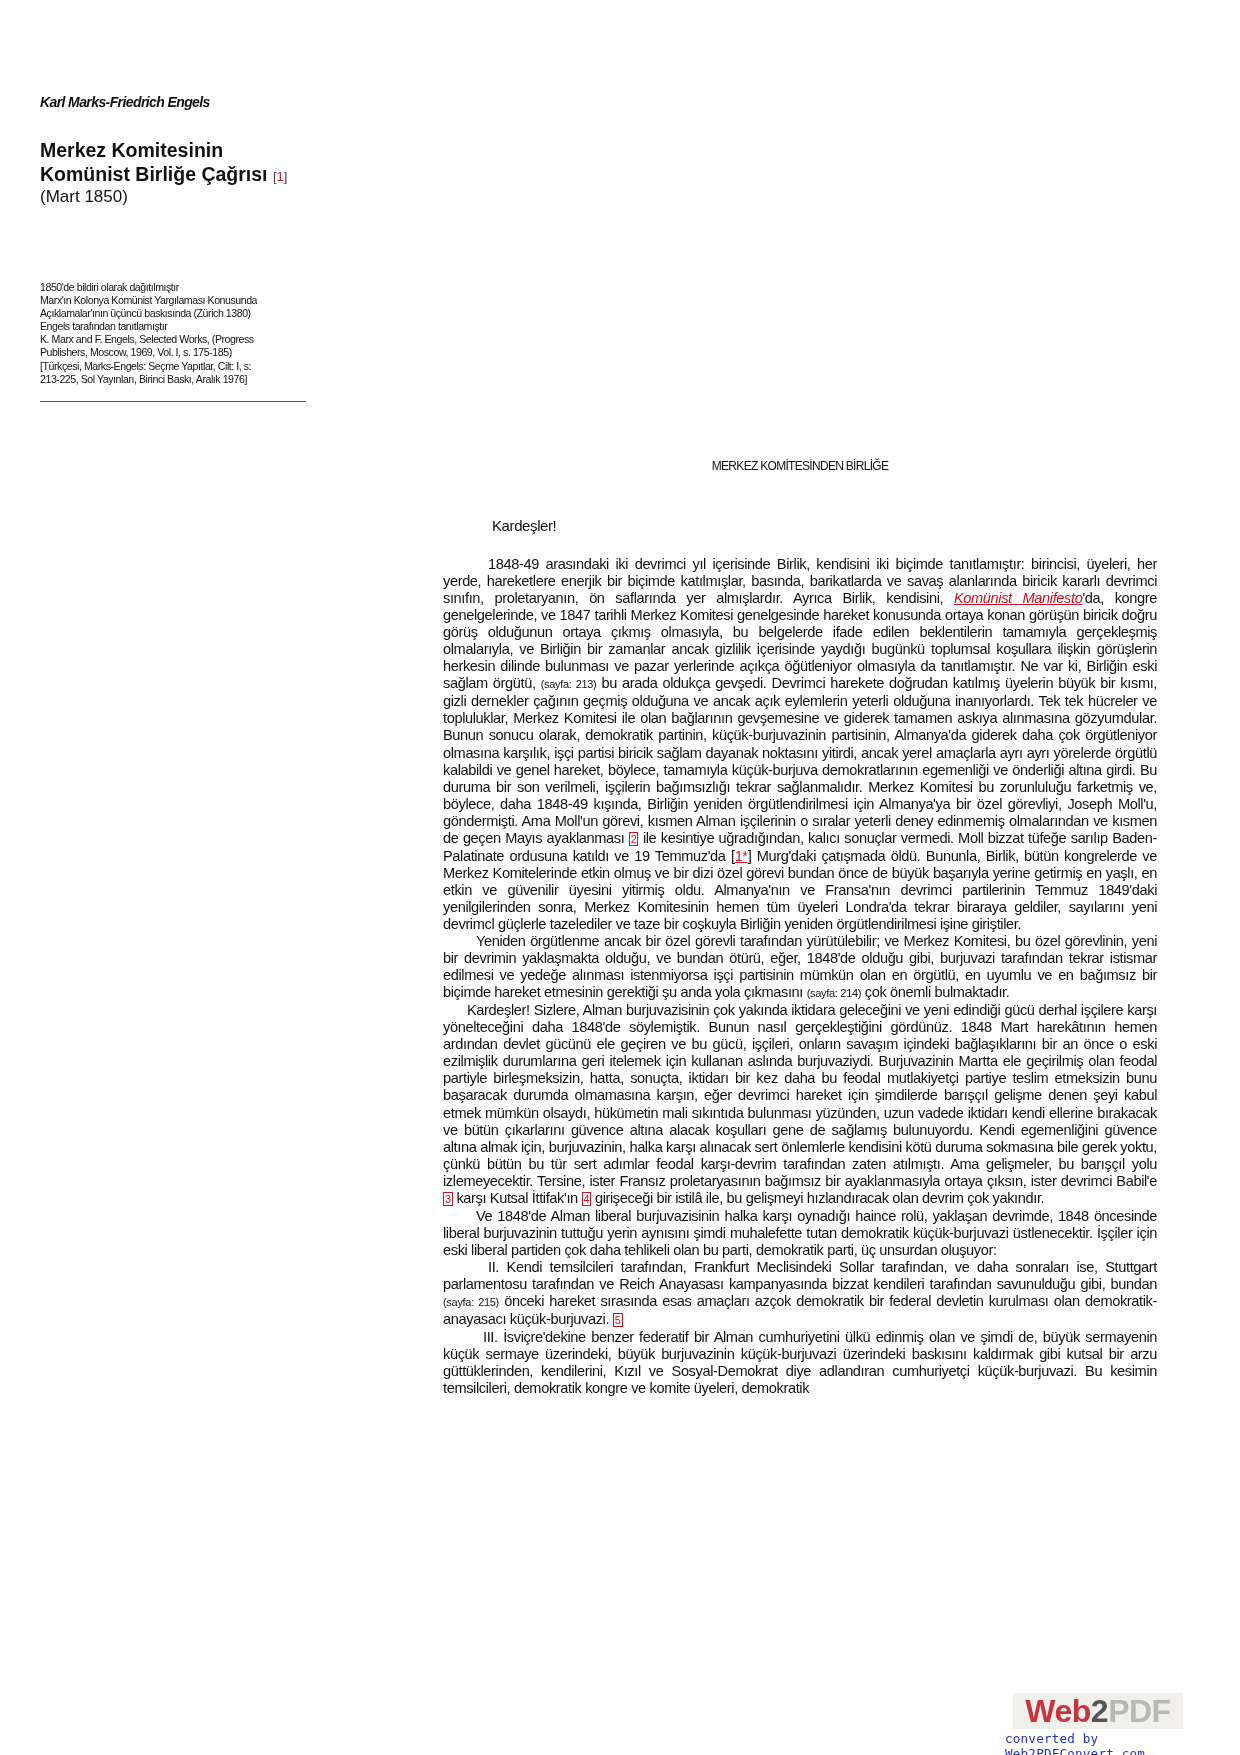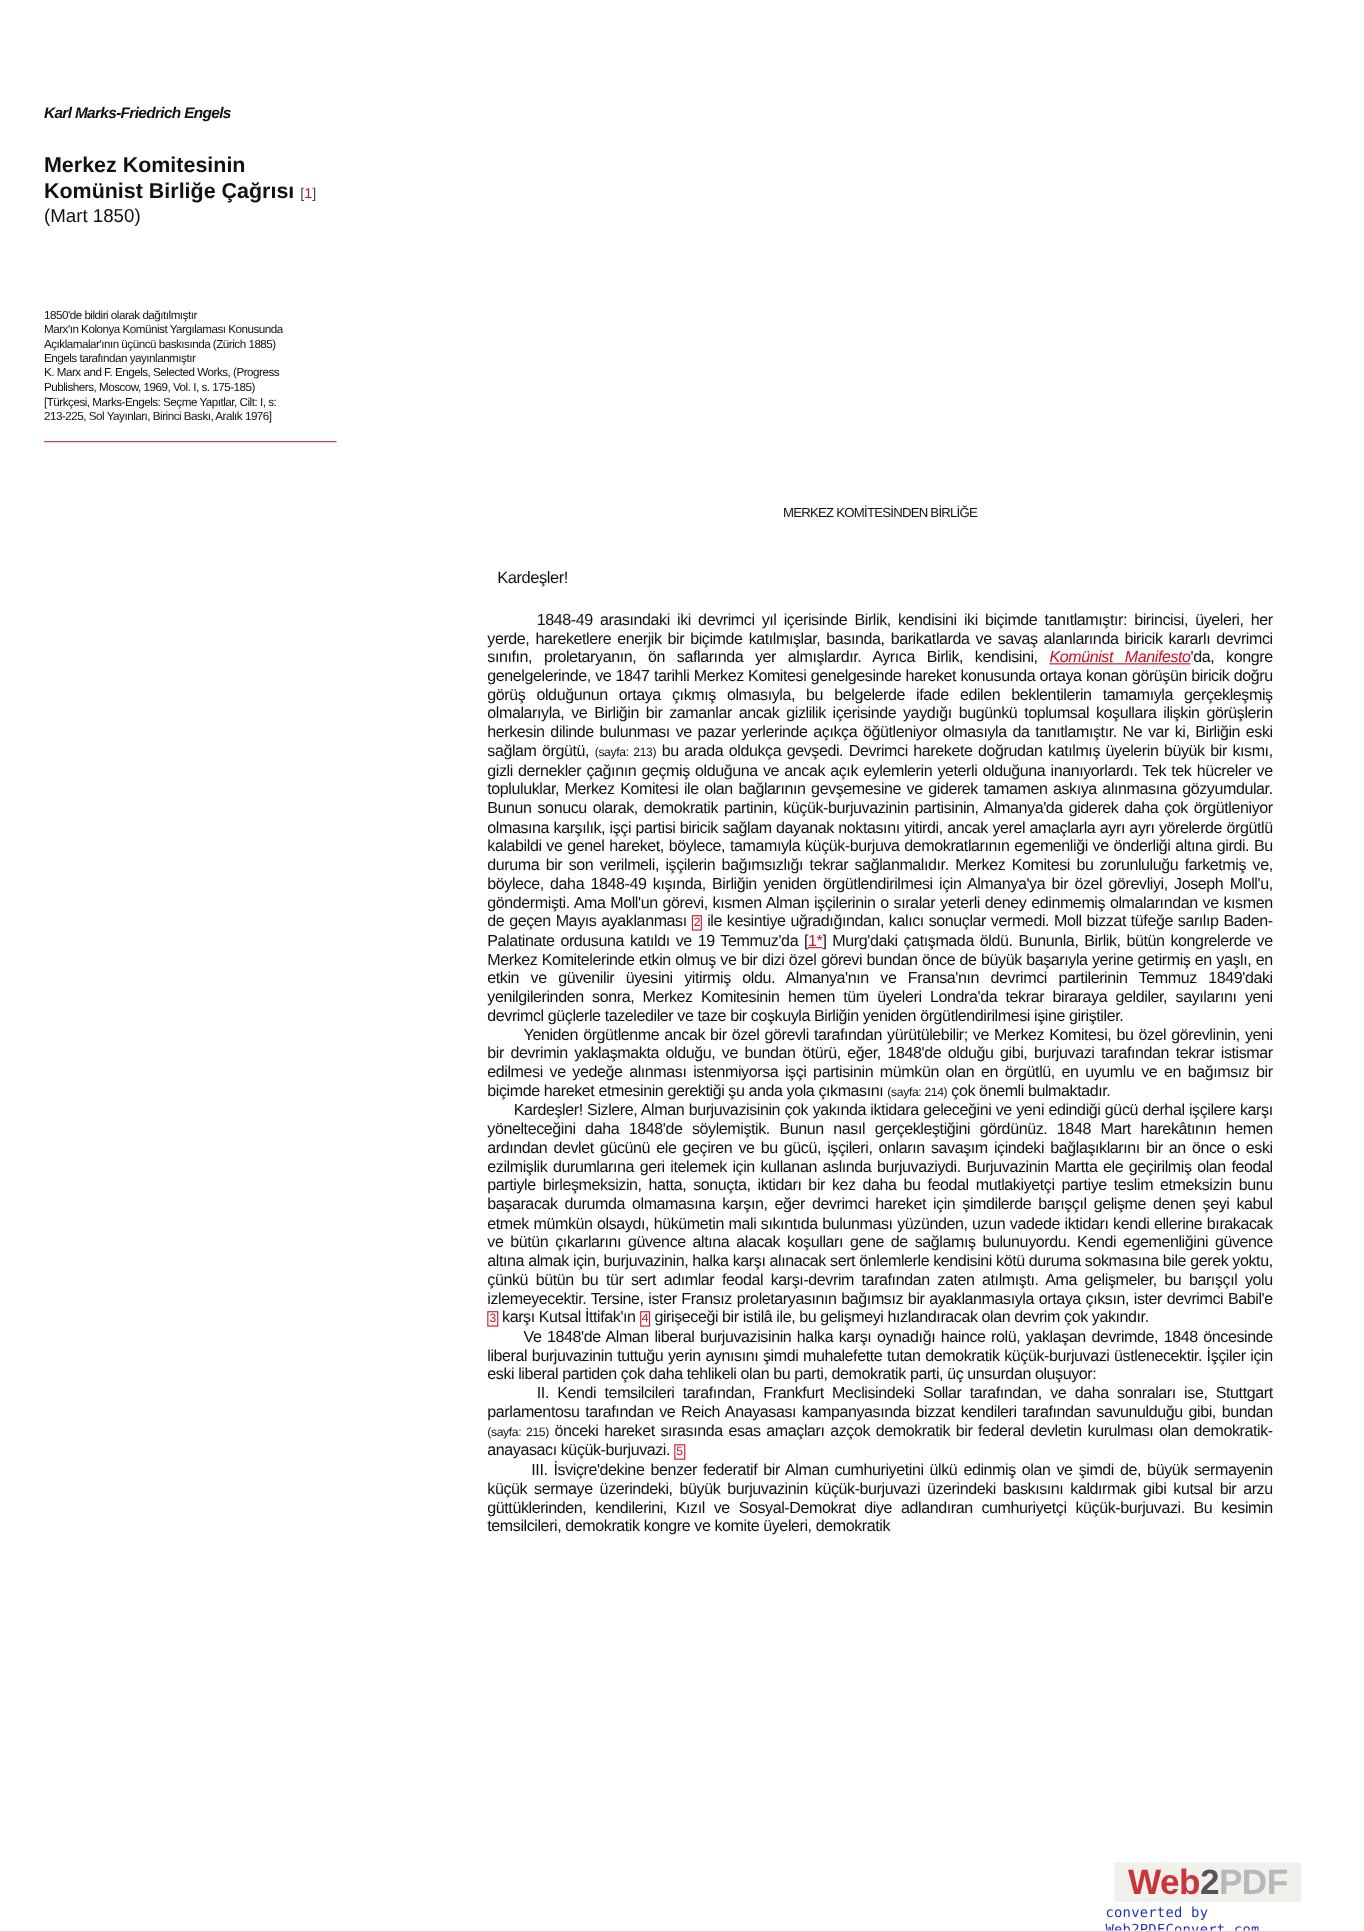--- a/index.html
+++ b/index.html
@@ -6,21 +6,21 @@
   body { width: 1240px; height: 1755px; position: relative; overflow: hidden; font-family: "Liberation Sans", sans-serif; color: #111; }
   .author { position: absolute; left: 40px; top: 94px; font-size: 14px; font-weight: bold; letter-spacing: -0.6px; font-style: italic; }
   .title { position: absolute; left: 40px; top: 138px; font-size: 19.5px; line-height: 24px; font-weight: bold; }
   .title .ref { font-weight: normal; font-size: 13px; color: #444; }
   .title .ref a { color: #cc1122; text-decoration: none; }
   .date { position: absolute; left: 40px; top: 185px; font-size: 17px; line-height: 24px; }
   .meta { position: absolute; left: 40px; top: 281px; width: 270px; font-size: 10.6px; line-height: 13.1px; letter-spacing: -0.45px; color: #111; }
   .meta div { white-space: nowrap; }
   .rule { position: absolute; left: 40px; top: 401px; width: 266px; height: 1px; background: #c0283a; }
   .heading { position: absolute; left: 443px; width: 714px; top: 459px; text-align: center; font-size: 12px; font-weight: normal; letter-spacing: -0.7px; }
-  .greeting { position: absolute; left: 452px; top: 517px; font-size: 15px; letter-spacing: -0.4px; }
+  .greeting { position: absolute; left: 492px; top: 517px; font-size: 15px; letter-spacing: -0.4px; }
   .body { position: absolute; left: 443px; top: 556px; width: 714px; font-size: 14.6px; line-height: 17.05px; text-align: justify; letter-spacing: -0.38px; }
   .body p { margin: 0; text-indent: 45px; }
   .small { font-size: 11px; letter-spacing: -0.3px; }
   .fn { font-size: 11px; color: #cc1122; border: 1px solid #cc1122; padding: 0 1px; text-decoration: none; }
   .fnb { color: #cc1122; text-decoration: underline; }
   .manifesto { color: #cc1122; font-style: italic; text-decoration: underline; }
   .wm { position: absolute; left: 1013px; top: 1693px; width: 170px; height: 36px; background: #f1f0ec; text-align: center; font-size: 32px; font-weight: bold; line-height: 36px; letter-spacing: -0.5px; }
   .wm .w1 { color: #c8363c; }
   .wm .w2 { color: #555; }
   .wm .w3 { color: #b8b8b8; }
@@ -33,22 +33,22 @@
 
 <div class="title">
   <div>Merkez Komitesinin</div>
   <div><span>Komünist Birliğe Çağrısı</span> <span class="ref">[<a>1</a>]</span></div>
 </div>
 <div class="date">(Mart 1850)</div>
 
 <div class="meta">
   <div>1850'de bildiri olarak dağıtılmıştır</div>
   <div>Marx'ın Kolonya Komünist Yargılaması Konusunda</div>
-  <div>Açıklamalar'ının üçüncü baskısında (Zürich 1885)</div>
-  <div>Engels tarafından yayınlanmıştır</div>
+  <div>Açıklamalar'ının üçüncü baskısında (Zürich 1380)</div>
+  <div>Engels tarafından tanıtlamıştır</div>
   <div>K. Marx and F. Engels, Selected Works, (Progress</div>
   <div>Publishers, Moscow, 1969, Vol. I, s. 175-185)</div>
   <div>[Türkçesi, Marks-Engels: Seçme Yapıtlar, Cilt: I, s:</div>
   <div>213-225, Sol Yayınları, Birinci Baskı, Aralık 1976]</div>
 </div>
 <div class="rule"></div>
 
 <div class="heading">MERKEZ KOMİTESİNDEN BİRLİĞE</div>
 <div class="greeting">Kardeşler!</div>
 

